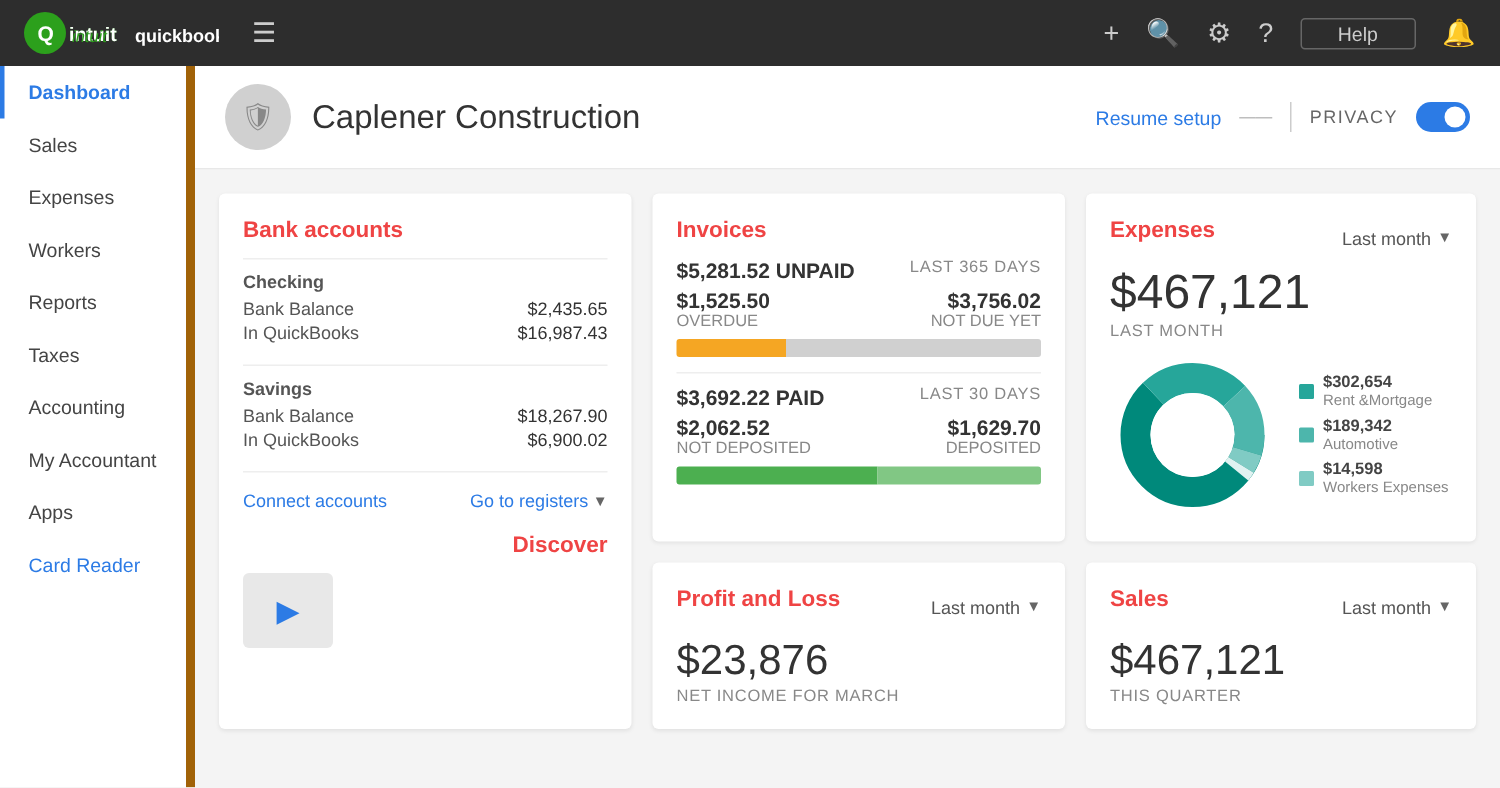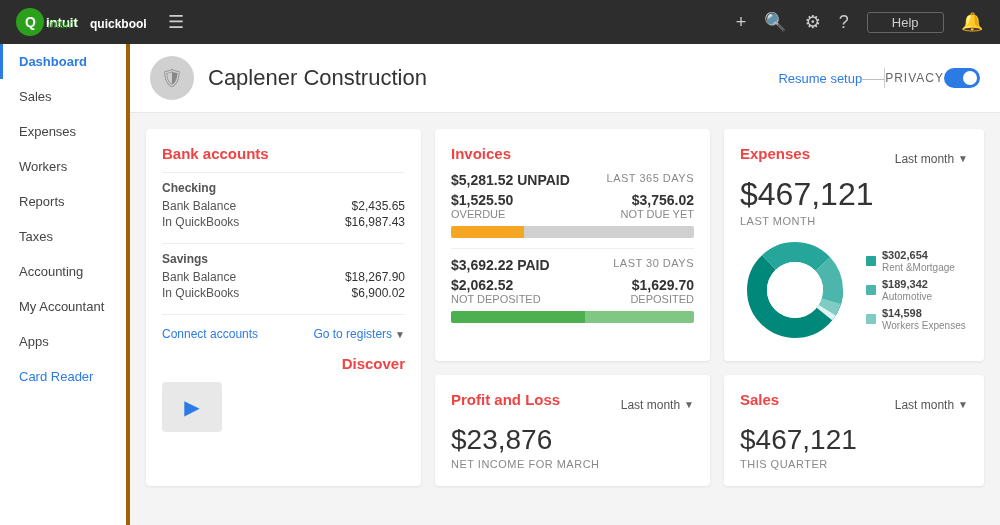--- a/index.html
+++ b/index.html
@@ -56,21 +56,21 @@
     .main-layout {
       display: flex;
       flex: 1;
       overflow: hidden;
     }
 
     
     .sidebar {
       width: 130px;
       background: #fff;
-      border-right: 4px solid #a16207;
+      border-right: 6px solid #a16207;
       display: flex;
       flex-direction: column;
       flex-shrink: 0;
       overflow-y: auto;
     }
     .sidebar-item {
       padding: 10px 16px;
       font-size: 13px;
       color: #444;
       cursor: pointer;
@@ -120,21 +120,21 @@
       color: #888;
     }
     .company-name {
       font-size: 22px;
       font-weight: 400;
       color: #333;
     }
     .header-actions {
       display: flex;
       align-items: center;
-      gap: 0;
+      gap: 12px;
       justify-content: center;
     }
     .resume-setup-btn {
       color: #2c7be5;
       font-size: 13px;
       cursor: pointer;
       text-decoration: none;
     }
     .divider-v { width: 1px; height: 20px; background: #ccc; }
     .privacy-label { font-size: 12px; color: #666; letter-spacing: 1px; }

